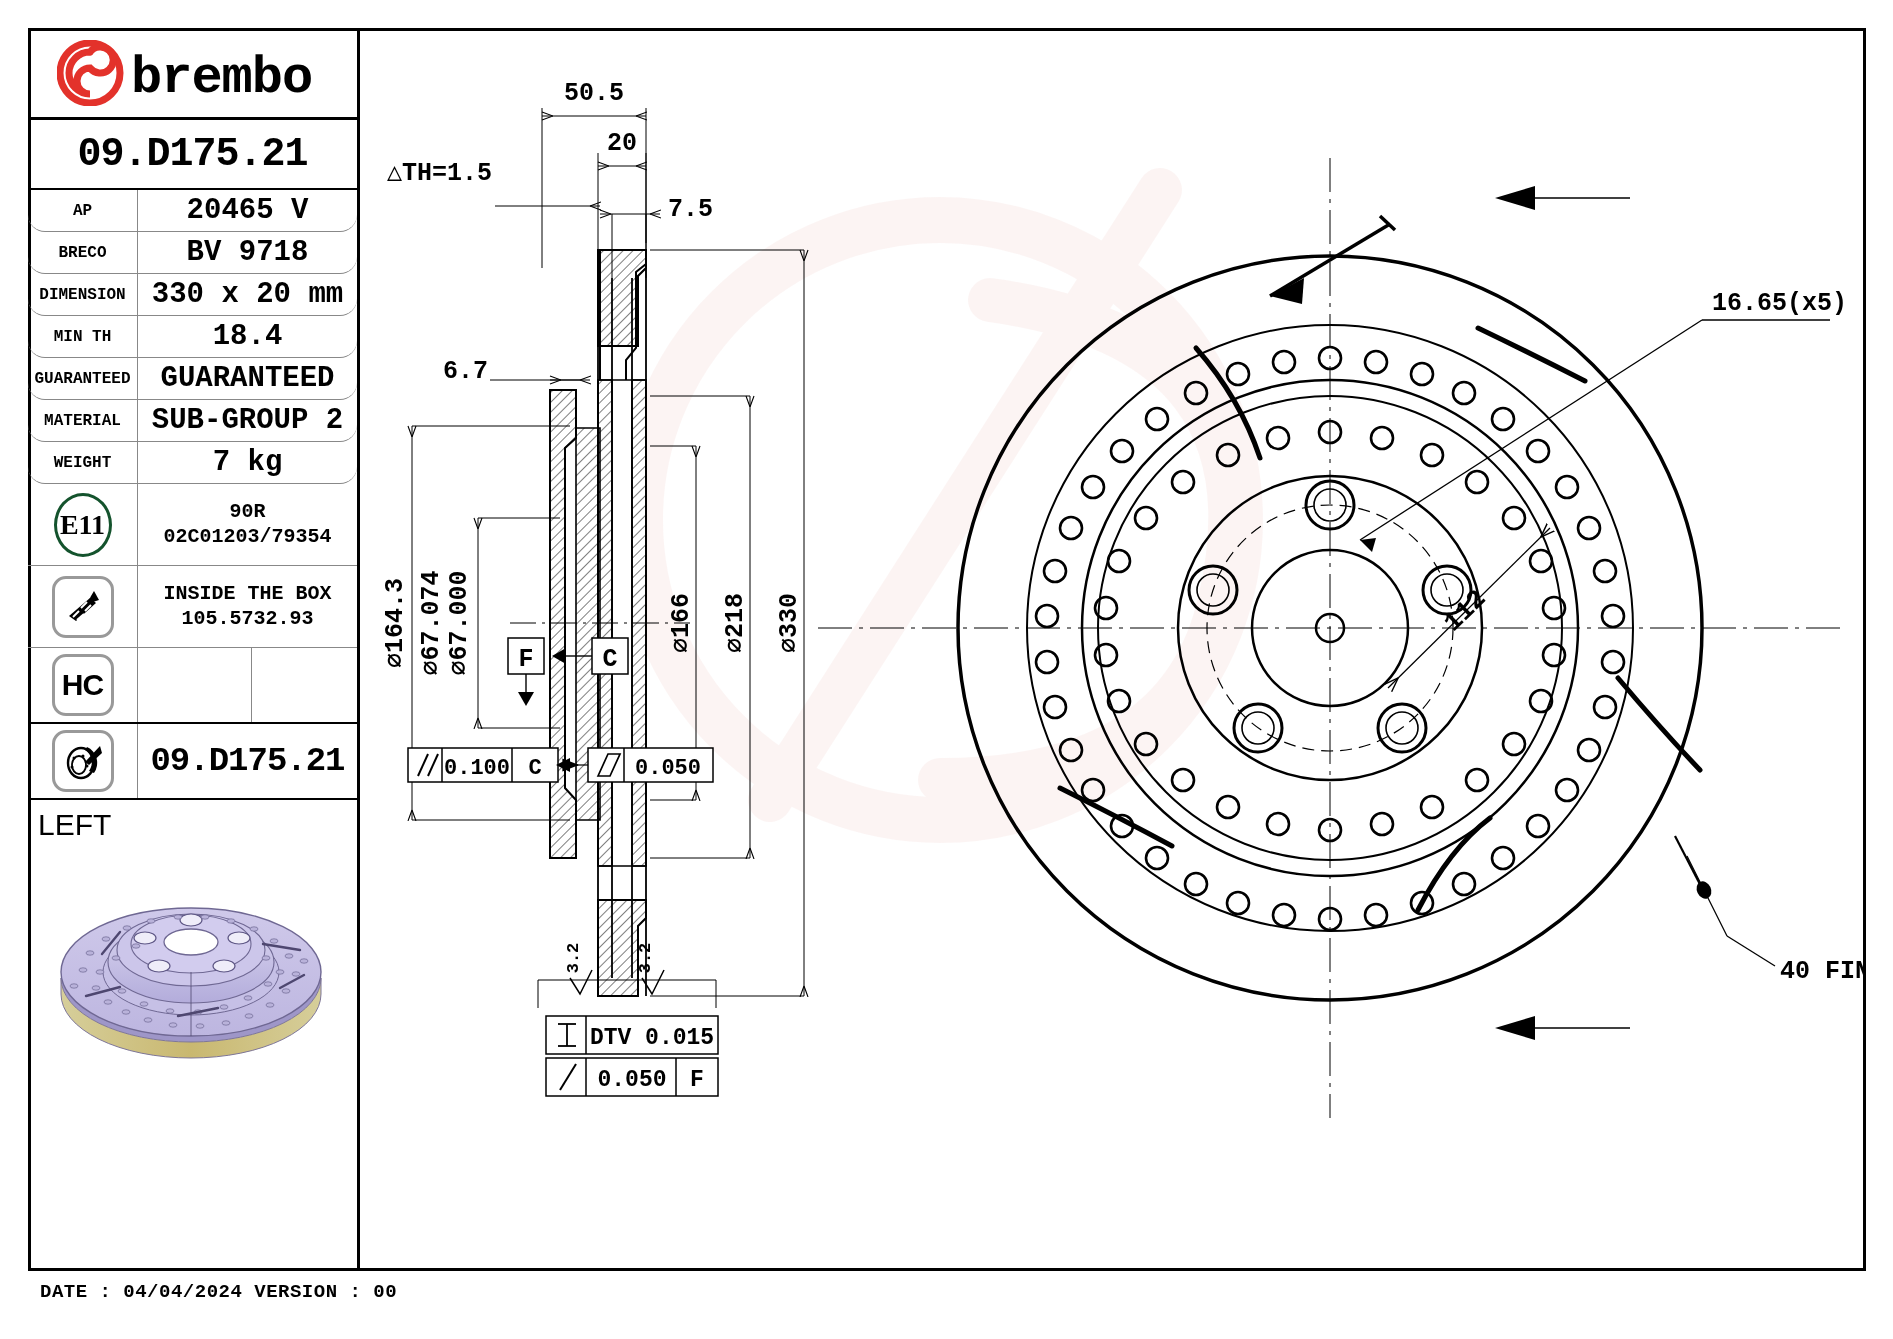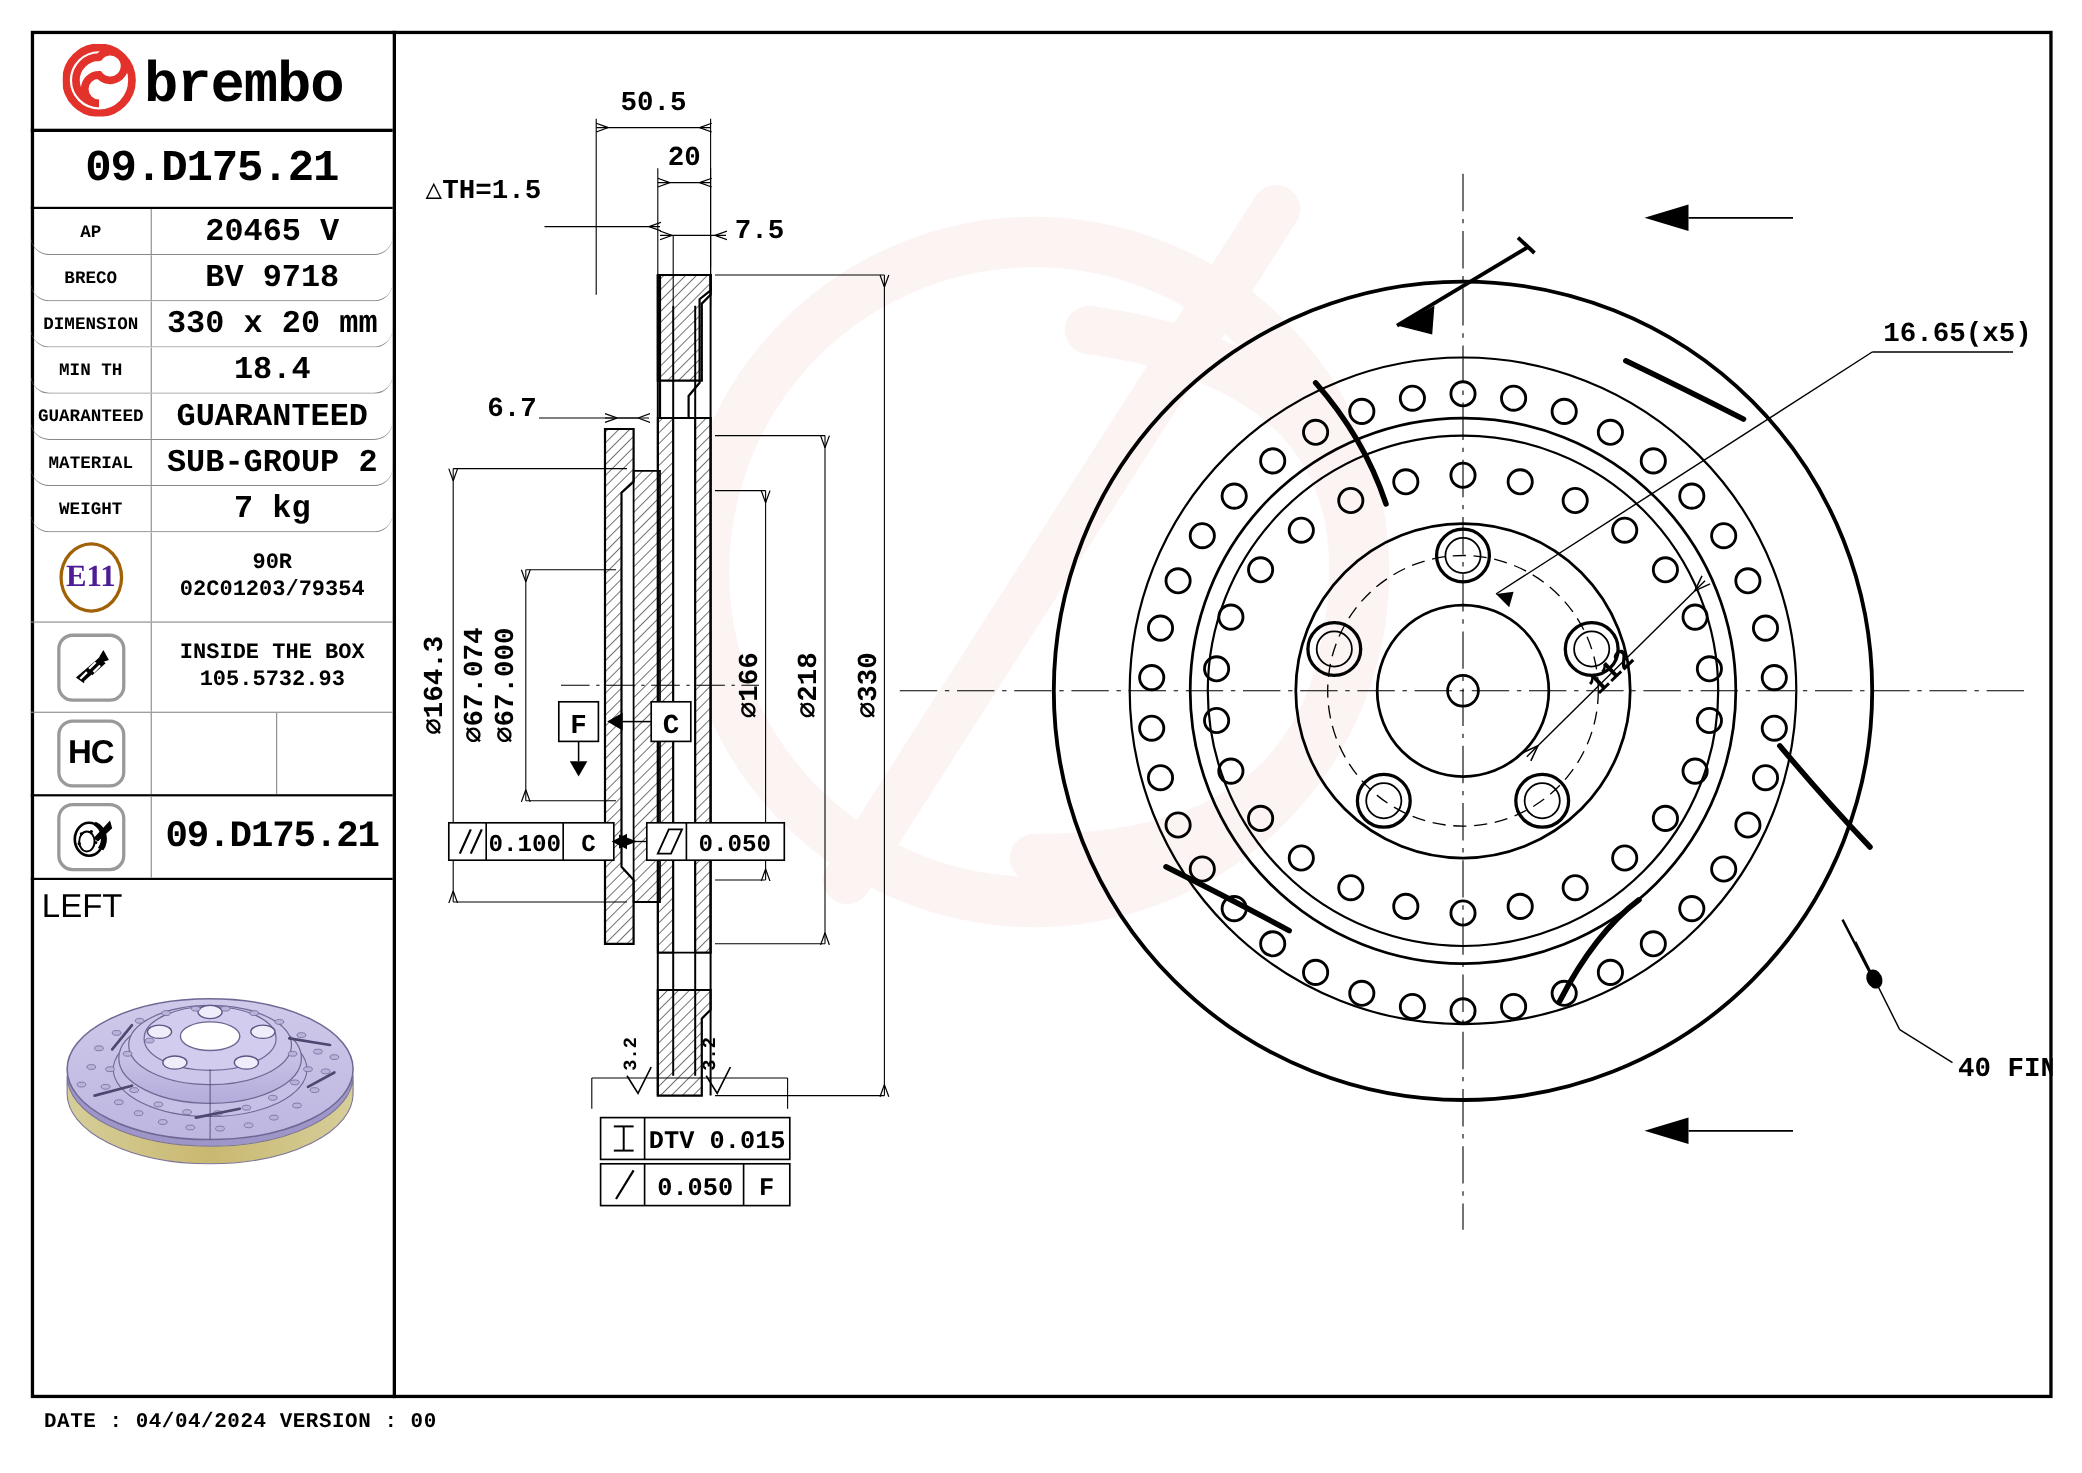--- a/index.html
+++ b/index.html
@@ -20,22 +20,22 @@
   .row{display:flex;border-bottom:1px solid #888;box-sizing:border-box;}
   .row .k{width:110px;border-right:1px solid #888;display:flex;align-items:center;justify-content:center;font-size:16px;font-weight:bold;box-sizing:border-box;padding:6px 2px;}
   .row .v{flex:1;display:flex;align-items:center;justify-content:center;font-size:29px;font-weight:bold;box-sizing:border-box;padding:6px 2px;text-align:center;}
   .row.h42{height:42px;border-radius:17px;}
   .row.h82{height:82px;}
   .row.h76{height:76px;}
   .v.two{flex-direction:column;line-height:1.22;font-size:20px;}
   .row.strong{border-bottom:2px solid #000;}
 
   .badge{width:58px;height:58px;display:flex;align-items:center;justify-content:center;}
-  .e11{width:58px;height:58px;border:3px solid #a16207;border-radius:50%;display:flex;align-items:center;justify-content:center;
-       font-family:"Liberation Serif","DejaVu Serif",serif;font-weight:bold;font-size:28px;color:#4c1d95;}
+  .e11{width:58px;height:58px;border:3px solid #14532d;border-radius:50%;display:flex;align-items:center;justify-content:center;
+       font-family:"Liberation Serif","DejaVu Serif",serif;font-weight:bold;font-size:28px;color:#000000;}
   .sq{width:56px;height:56px;border:3px solid #999;border-radius:14px;display:flex;align-items:center;justify-content:center;background:#fff;}
   .hc{font-family:"Liberation Sans",sans-serif;font-weight:bold;font-size:30px;letter-spacing:-1px;}
 
   .splitcell{flex:1;display:flex;}
   .splitcell .c1{flex:1;border-right:1px solid #888;}
   .splitcell .c2{width:105px;}
 
   .left-label{font-family:"Liberation Sans",sans-serif;font-size:30px;font-weight:normal;padding:8px 0 0 10px;}
 
   

